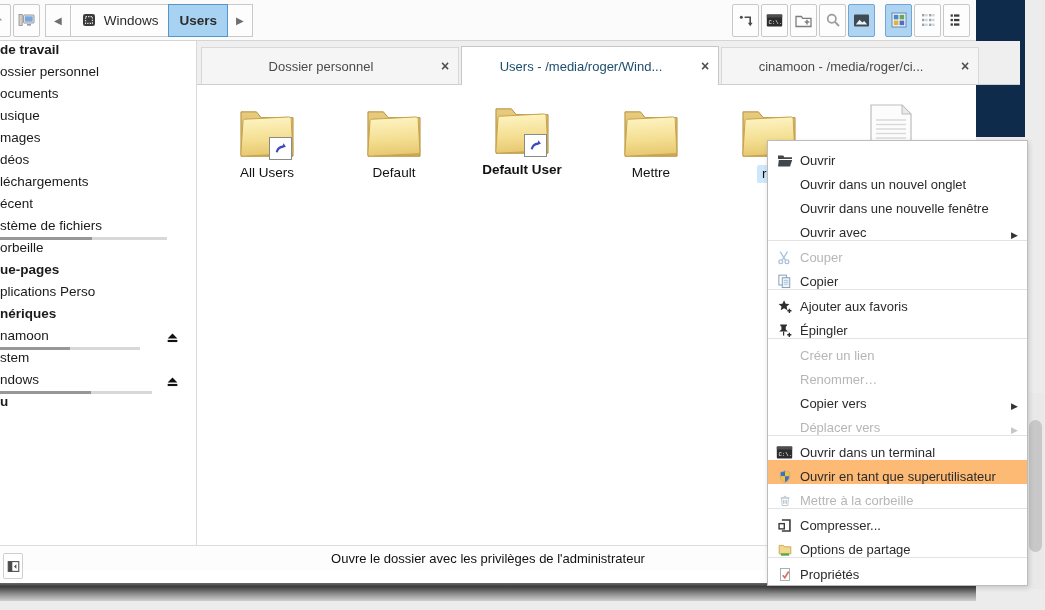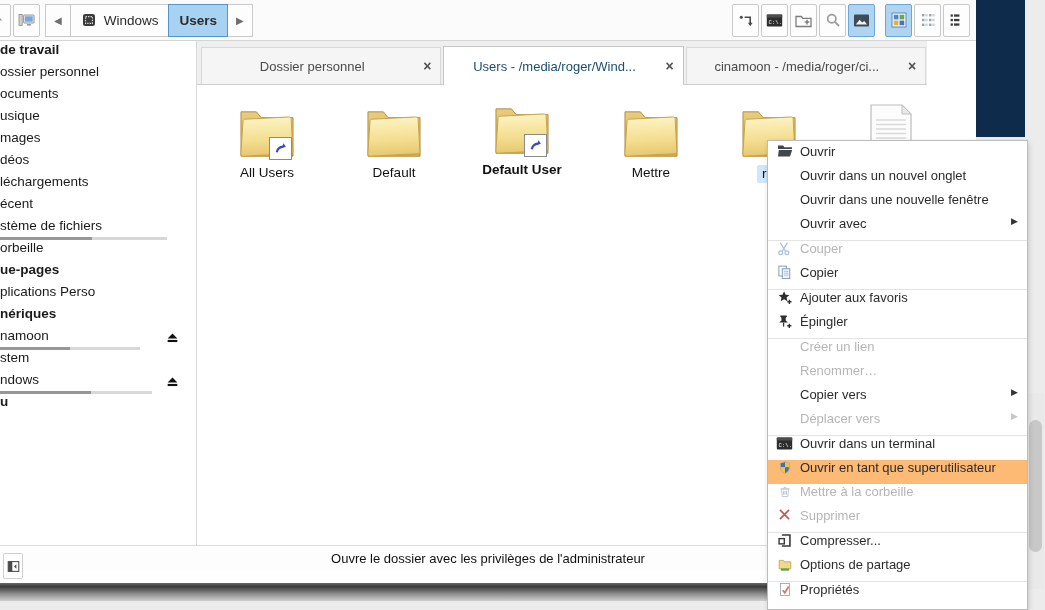--- a/index.html
+++ b/index.html
@@ -33,21 +33,21 @@
   .tb-right{margin-left:auto;display:flex;align-items:center;margin-right:5px}
   .tb-gap{width:8px}
   .breadcrumb{display:flex;align-items:center;margin-left:5px}
   .crumb{height:33px;background:#fdfdfd;border:1px solid #c9c9c9;display:inline-flex;align-items:center;
     justify-content:center;padding:0 10px;font-size:13.5px;color:#2b2b2b;margin-left:-1px;box-sizing:border-box}
   .crumb .icon{margin-right:7px}
   .crumb.nav{padding:0 8px;color:#6f6f6f;font-size:10px}
   .crumb.active{background:#a8d2f1;border-color:#5794c9;font-weight:bold;z-index:1;position:relative}
 
   
-  .tabbar{position:absolute;left:197px;top:41px;width:730px;height:44px;background:#efefef;
+  .tabbar{position:absolute;left:197px;top:41px;width:823px;height:44px;background:#efefef;
     border-bottom:1px solid #cfcfcf;display:flex;align-items:flex-end;padding-left:3px;box-sizing:border-box}
   .tab{flex:1;max-width:258px;height:37px;margin:0 1px;display:flex;align-items:center;background:#f5f5f5;
     border:1px solid #d8d8d8;border-bottom:none;color:#4a4a4a;font-size:13px;box-sizing:border-box}
   .tab.active{background:#fff;height:39px;margin-bottom:-1px;border-color:#c6c6c6;color:#1d4e6e;position:relative;z-index:2}
   .tab-label{flex:1;text-align:center;overflow:hidden;white-space:nowrap;padding:0 2px 0 10px}
   .tab-close{width:26px;text-align:center;color:#4f4f4f;font-weight:bold;font-size:14px}
 
   
   .sidebar{position:absolute;left:0;top:41px;width:197px;height:504px;background:#fff;
     border-right:1px solid #d9d9d9;box-sizing:border-box;padding-top:1px}
@@ -71,21 +71,21 @@
   .statusbar{position:absolute;left:0;top:545px;width:976px;height:26px;background:#fdfdfd;
     border-top:1px solid #dcdcdc;box-sizing:border-box}
   .sb-toggle{position:absolute;left:3px;top:7px;width:20px;height:26px;background:#fff;border:1px solid #cfcfcf;
     border-radius:2px;display:flex;align-items:center;justify-content:center;padding:0}
   .sb-text{position:absolute;left:0;top:0;width:100%;height:100%;display:flex;align-items:center;
     justify-content:center;font-size:13px;color:#111}
 
   
   .context-menu{position:absolute;left:767px;top:140px;width:261px;background:#ffffff;border:1px solid #bcbcbc;
     padding:3px 0;box-sizing:border-box;z-index:10;box-shadow:1px 2px 5px rgba(0,0,0,.16)}
-  .menu-item{height:24px;display:flex;align-items:flex-start;padding:0 9px 0 7px;font-size:13px;color:#2b2b2b;white-space:nowrap}
+  .menu-item{height:24px;display:flex;align-items:flex-end;padding:0 9px 0 7px;font-size:13px;color:#2b2b2b;white-space:nowrap}
   .menu-item .mi-icon{width:19px;margin-right:6px;justify-content:center}
   .menu-item.disabled{color:#b6b6b6}
   .menu-item.highlighted{background:#fdba74}
   .mi-label{flex:1;overflow:hidden}
   .mi-arrow{font-size:9px;color:#333;margin-left:6px}
   .menu-item.disabled .mi-arrow{color:#c6c6c6}
   .menu-sep{height:1px;background:#e3e3e3}
 </style>
 </head>
 <body>
@@ -578,28 +578,20 @@
       <span class="mi-icon icon">
         <svg width="14" height="15" viewBox="0 0 16 16" stroke="#bcc6d0" fill="none" stroke-width="1.1">
           <path d="M4 5.2 h8 l-.8 8.6 H4.8 Z"></path>
           <path d="M2.8 5 h10.4"></path>
           <path d="M6.4 4.6 c0-2 3.2-2 3.2 0"></path>
           <path d="M6.3 7.2 v4.6 M8 7.2 v4.6 M9.7 7.2 v4.6"></path>
         </svg>
       </span>
       <span class="mi-label">Mettre à la corbeille</span>
     </div>
-    <div class="menu-item disabled">
-      <span class="mi-icon icon">
-        <svg width="13" height="13" viewBox="0 0 16 16">
-          <path d="M3 3 L13 13 M13 3 L3 13" stroke="#d2564d" stroke-width="2.2" stroke-linecap="round"></path>
-        </svg>
-      </span>
-      <span class="mi-label">Supprimer</span>
-    </div>
     <div class="menu-sep"></div>
     <div class="menu-item">
       <span class="mi-icon icon">
         <svg width="15" height="15" viewBox="0 0 16 16">
           <path d="M5.2 2.2 H13.8 V13.8 H5.2" fill="none" stroke="#3a3a3a" stroke-width="1.7"></path>
           <rect x="2.2" y="6" width="5.6" height="5.6" fill="#ffffff" stroke="#3a3a3a" stroke-width="1.5"></rect>
         </svg>
       </span>
       <span class="mi-label">Compresser...</span>
     </div>

